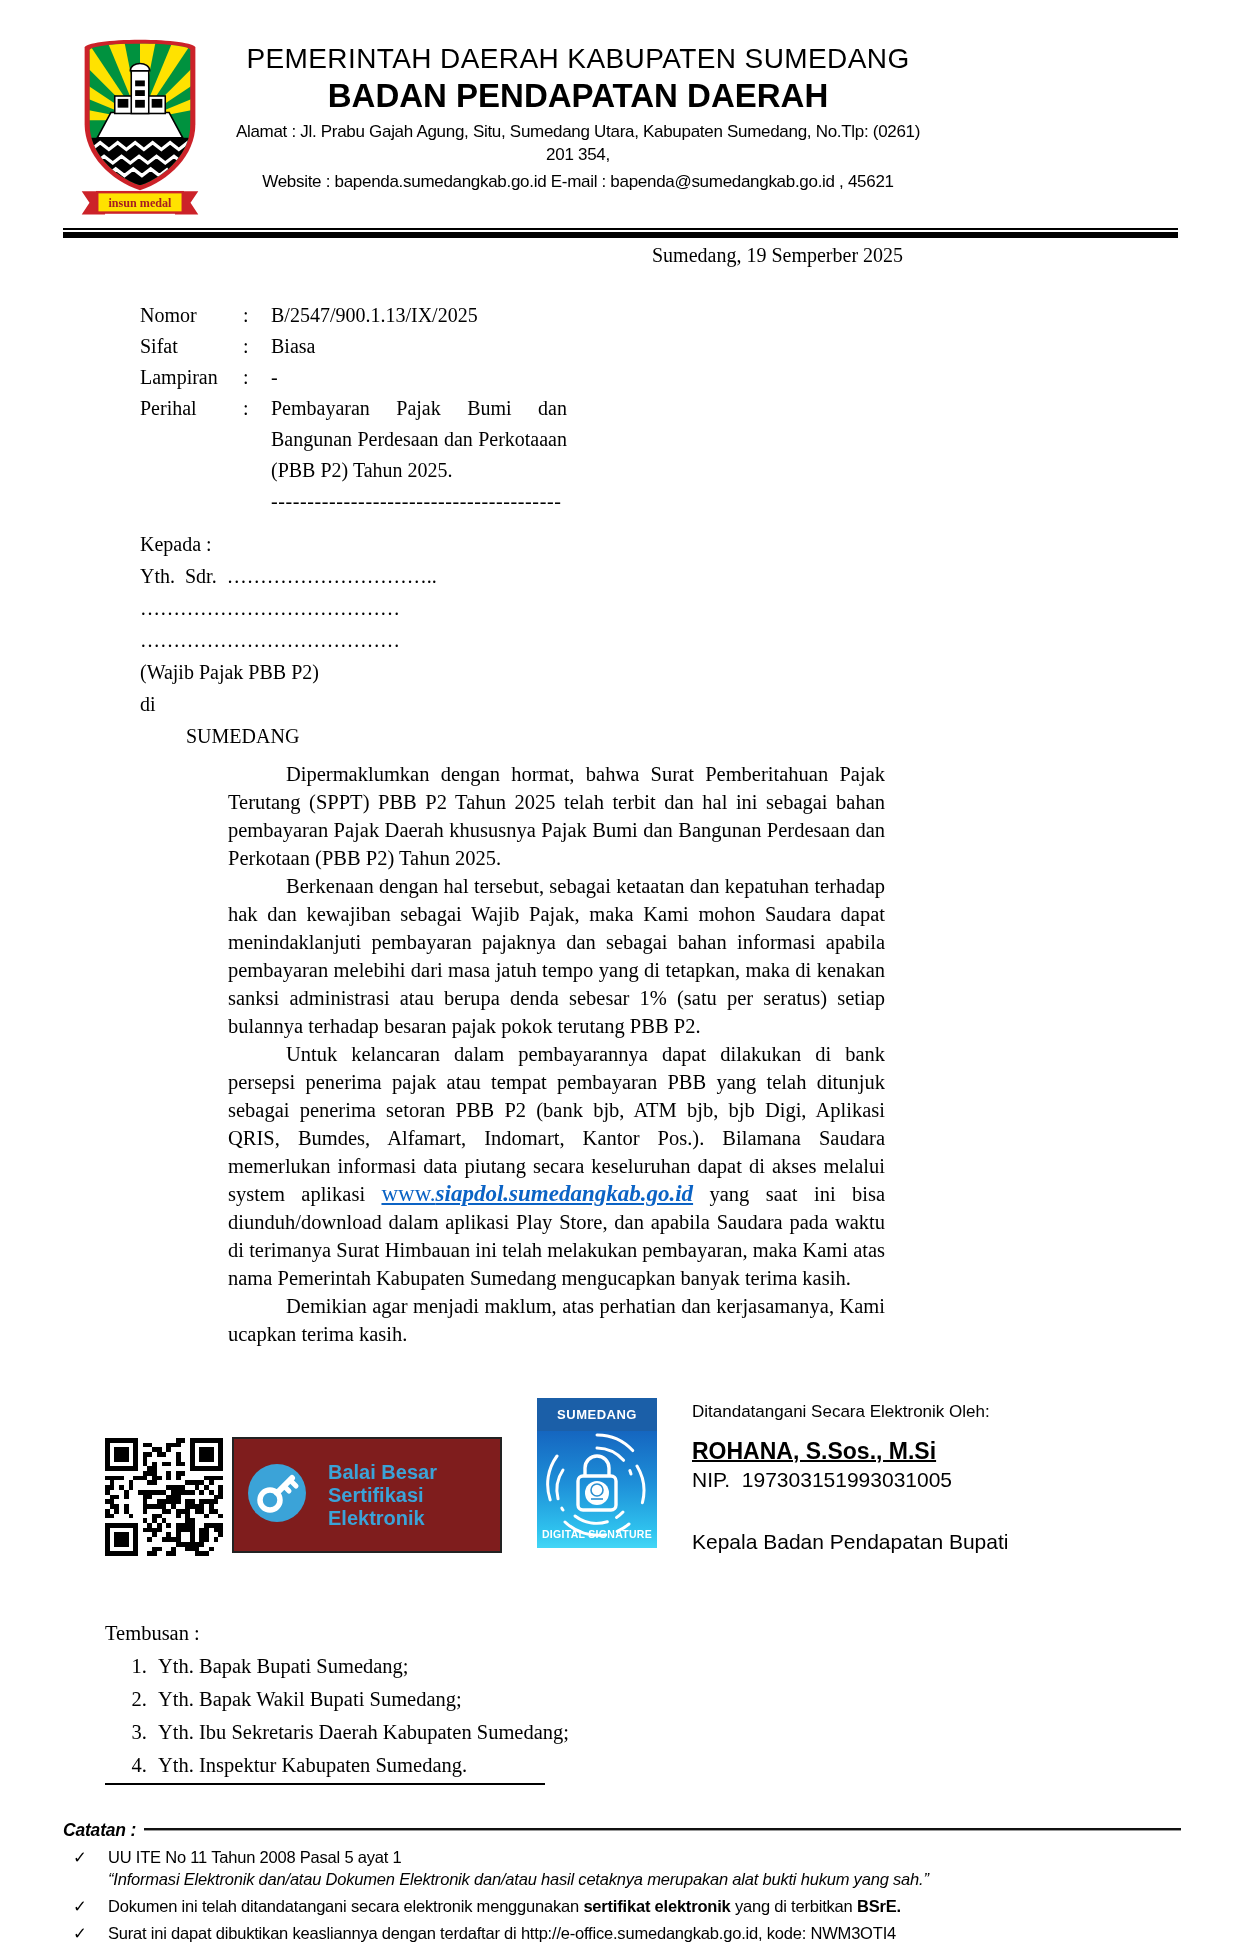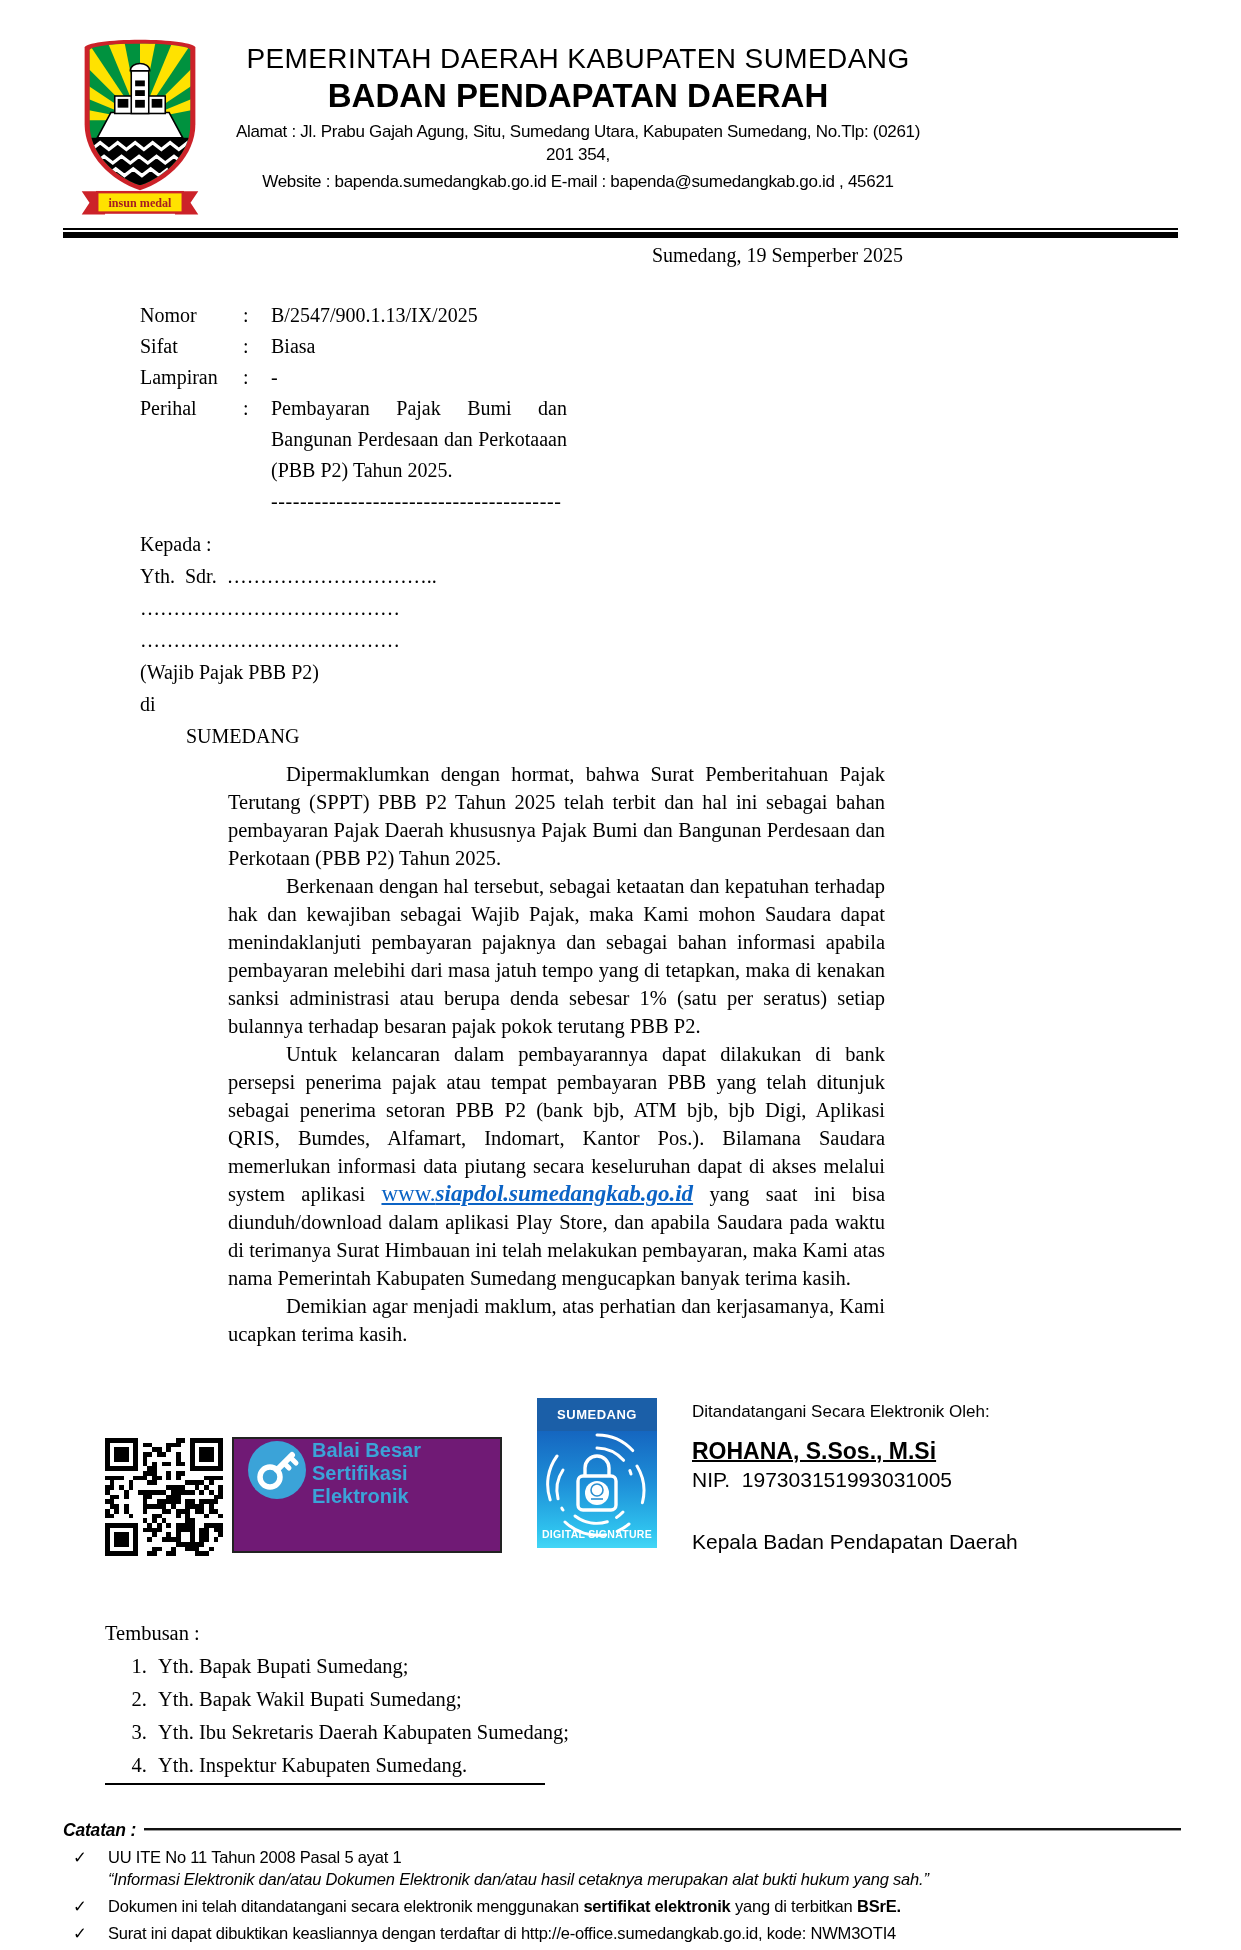--- a/index.html
+++ b/index.html
@@ -29,22 +29,22 @@
   .recipient .city { padding-left:46px; }
   
   .letter-body { position:absolute; left:228px; top:760px; width:657px;
                  font-size:20.5px; line-height:28px; text-align:justify; }
   .letter-body p { margin:0; text-indent:58px; }
   .siap-link { color:#0b63c5; text-decoration:underline; font-size:23px; }
   .siap-link .domain { font-weight:bold; font-style:italic; }
   
   .qr { position:absolute; left:105px; top:1438px; width:118px; height:118px; }
   .bbse-box { position:absolute; left:232px; top:1437px; width:242px; height:112px;
-              border:2px solid #222; background:#701a75; display:flex; align-items:flex-start;
-              gap:4px; padding:0 12px; }
+              border:2px solid #222; background:#7f1d1d; display:flex; align-items:center;
+              gap:20px; padding:0 12px; }
   .bbse-text { font-family:"Liberation Sans", sans-serif; font-weight:bold;
                font-size:20px; line-height:23px; color:#3BA3D8; }
   .badge { position:absolute; left:537px; top:1398px; width:120px; height:194px;
            font-family:"Liberation Sans", sans-serif; }
   .badge-top { height:33px; background:#1b5fa8; color:#fff; font-weight:bold; font-size:13px;
                display:flex; align-items:center; justify-content:center; letter-spacing:.5px; }
   .badge-body { height:117px; background:linear-gradient(180deg,#1566c0 0%,#1e8fd8 45%,#2fc2ee 85%,#43d6f6 100%);
                 position:relative; }
   .badge-bottom { position:absolute; left:0; right:0; bottom:8px; text-align:center;
                   color:#fff; font-weight:bold; font-size:10.5px; letter-spacing:.3px; }
@@ -445,21 +445,21 @@
         </svg>
       </span>
       <div class="badge-bottom">DIGITAL SIGNATURE</div>
     </div>
   </div>
 
   <div class="sig-text">
     <div class="sig-label">Ditandatangani Secara Elektronik Oleh:</div>
     <div class="sig-name">ROHANA, S.Sos., M.Si</div>
     <div class="sig-nip">NIP.  197303151993031005</div>
-    <div class="sig-title">Kepala Badan Pendapatan Daerah</div>
+    <div class="sig-title">Kepala Badan Pendapatan Bupati</div>
   </div>
 
   <div class="tembusan">
     <div class="tembusan-title">Tembusan :</div>
     <ol>
       <li>Yth. Bapak Bupati Sumedang;</li>
       <li>Yth. Bapak Wakil Bupati Sumedang;</li>
       <li>Yth. Ibu Sekretaris Daerah Kabupaten Sumedang;</li>
       <li>Yth. Inspektur Kabupaten Sumedang.</li>
     </ol>

